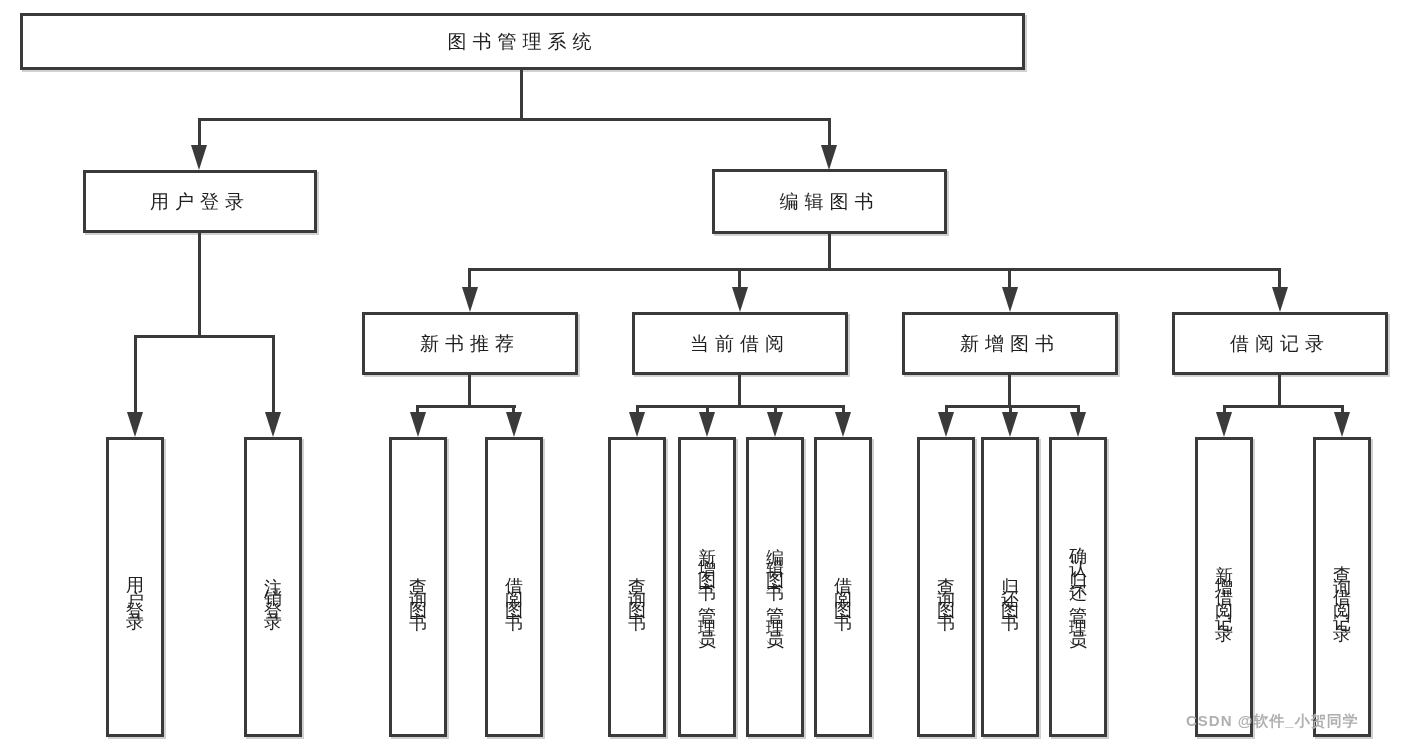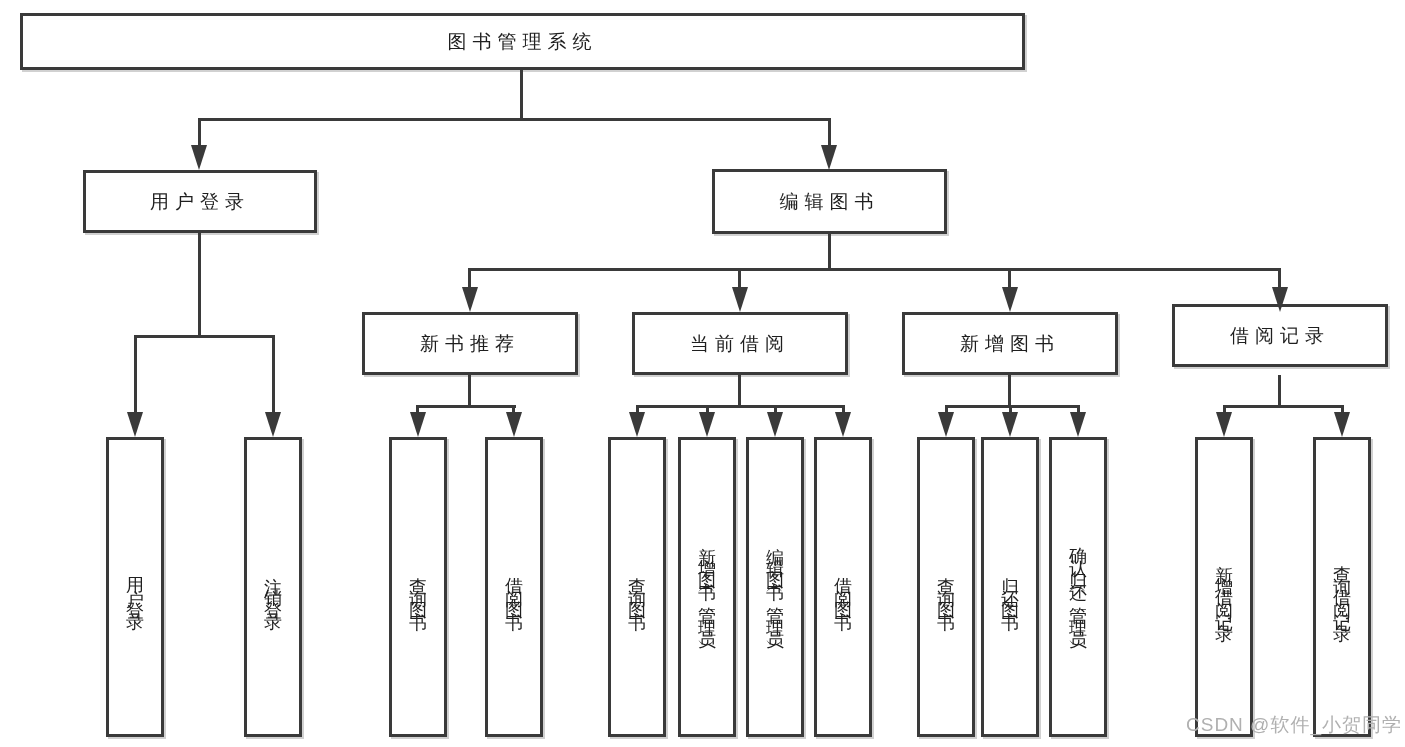--- a/index.html
+++ b/index.html
@@ -40,39 +40,40 @@
   .hline{height:3px;}
   .arrow{
     position:absolute;width:0;height:0;
     border-left:8px solid transparent;
     border-right:8px solid transparent;
     border-top:25px solid var(--line);
   }
   .watermark{
     position:absolute;
     color:var(--wm);
-    font-size:19px;
+    font-size:15px;
     letter-spacing:1px;
     white-space:nowrap;
+    font-weight:bold;
   }
 </style>
 </head>
 <body>
 
 <div class="canvas">
 
   <div class="box" style="left:20px;top:13px;width:1005px;height:57px">图书管理系统</div>
 
   <div class="box" style="left:83px;top:170px;width:234px;height:63px">用户登录</div>
   <div class="box" style="left:712px;top:169px;width:235px;height:65px">编辑图书</div>
 
   <div class="box" style="left:362px;top:312px;width:216px;height:63px">新书推荐</div>
   <div class="box" style="left:632px;top:312px;width:216px;height:63px">当前借阅</div>
   <div class="box" style="left:902px;top:312px;width:216px;height:63px">新增图书</div>
-  <div class="box" style="left:1172px;top:304px;width:216px;height:63px">借阅记录</div>
+  <div class="box" style="left:1172px;top:312px;width:216px;height:63px">借阅记录</div>
 
   <div class="box leaf" style="left:106px;top:437px;width:58px;height:300px">用户登录</div>
   <div class="box leaf" style="left:244px;top:437px;width:58px;height:300px">注销登录</div>
 
   <div class="box leaf" style="left:389px;top:437px;width:58px;height:300px">查询图书</div>
   <div class="box leaf" style="left:485px;top:437px;width:58px;height:300px">借阅图书</div>
 
   <div class="box leaf" style="left:608px;top:437px;width:58px;height:300px">查询图书</div>
   <div class="box leaf" style="left:678px;top:437px;width:58px;height:300px">新增图书（管理员）</div>
   <div class="box leaf" style="left:746px;top:437px;width:58px;height:300px">编辑图书（管理员）</div>

